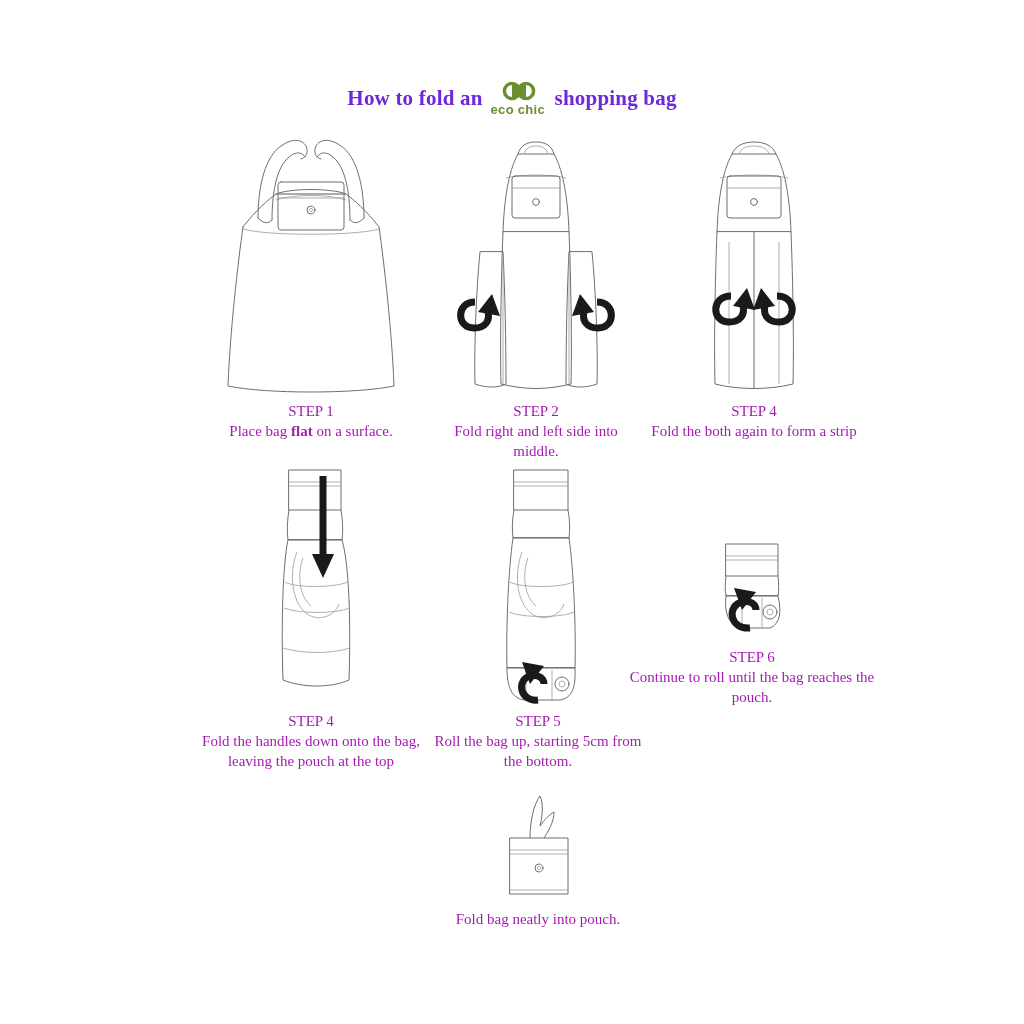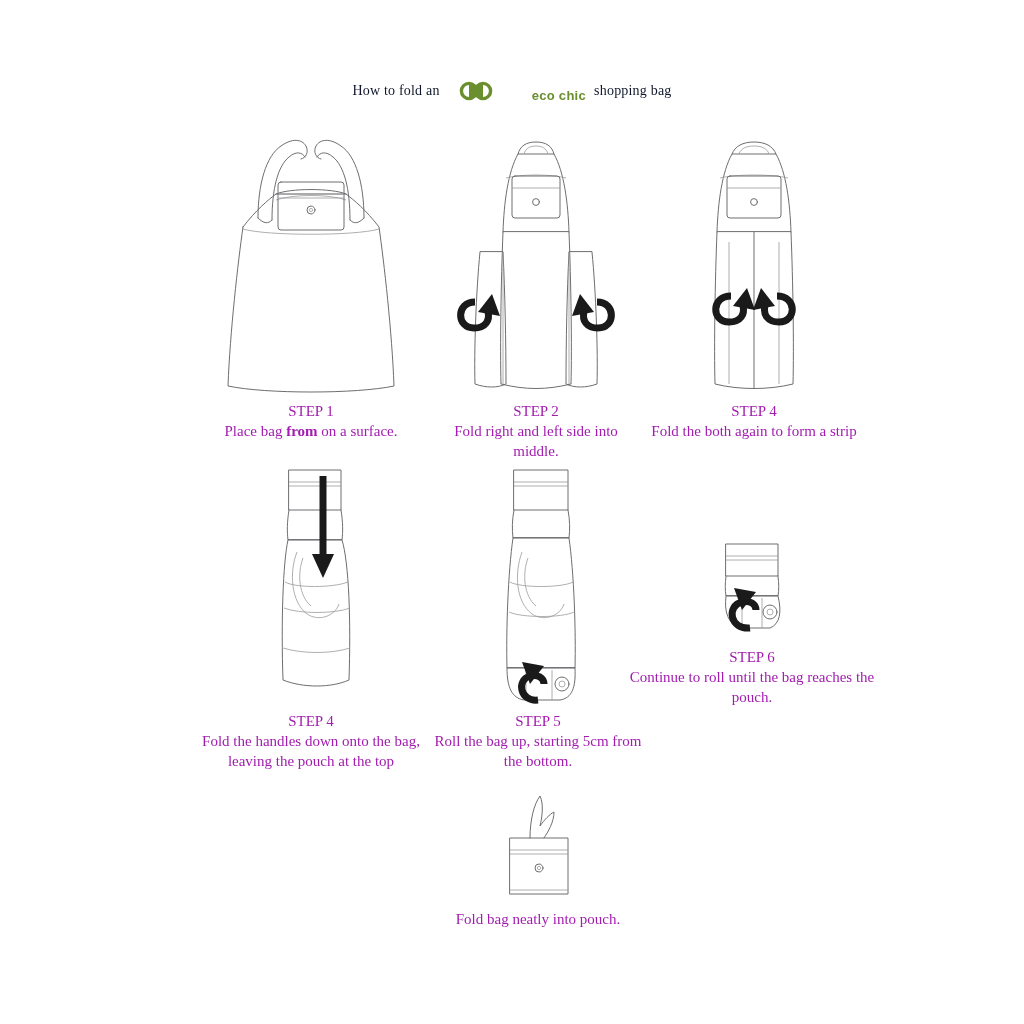--- a/index.html
+++ b/index.html
@@ -26,33 +26,34 @@
     position: absolute;
     top: 80px;
     left: 0;
     width: 1024px;
     display: flex;
     align-items: center;
     justify-content: center;
     gap: 6px;
   }
   .title-text {
-    font-size: 14px;
+    font-size: 21px;
     font-family: "Liberation Serif", serif;
     letter-spacing: 0.2px;
-    color: #0f172a;
+    color: #6d28d9;
     white-space: nowrap;
+    font-weight: bold;
   }
   .brand {
     display: flex;
-    align-items: flex-end;
+    flex-direction: column;
+    align-items: flex-start;
     justify-content: center;
     line-height: 1;
     margin: 0 2px;
-    gap: 28px;
   }
   .brand-mark {
     height: 22px;
     width: 56px;
     display: block;
   }
   .brand-name {
     font-size: 13px;
     font-weight: bold;
     color: #6b8f2e;
@@ -148,21 +149,21 @@
         <path class="ln-thin" d="M72 62 L138 62"></path>
         <path class="ln-thin" d="M72 66 L138 66"></path>
         <circle class="ln" cx="105" cy="78" r="4"></circle>
         <circle class="ln-thin" cx="105" cy="78" r="1.6"></circle>
 
         <path class="ln-thin" d="M37 97 C60 104 150 104 173 97"></path>
       </svg>
     </div>
     <div class="caption">
       <span class="label">STEP 1</span>
-      <span class="desc">Place bag <b>from</b> on a surface.</span>
+      <span class="desc">Place bag <b>flat</b> on a surface.</span>
     </div>
   </div>
 
   <div class="step" style="left:430px; top:132px; width:212px;">
     <div class="art" style="width:180px;height:270px;">
       <svg width="180" height="270" viewBox="0 0 180 270">
 
         <path class="ln" d="M34 120 C30 160 28 220 29 252 C40 256 52 256 60 252 C60 210 59 160 57 120 Z"></path>
         <path class="ln" d="M146 120 C150 160 152 220 151 252 C140 256 128 256 120 252 C120 210 121 160 123 120 Z"></path>
 

